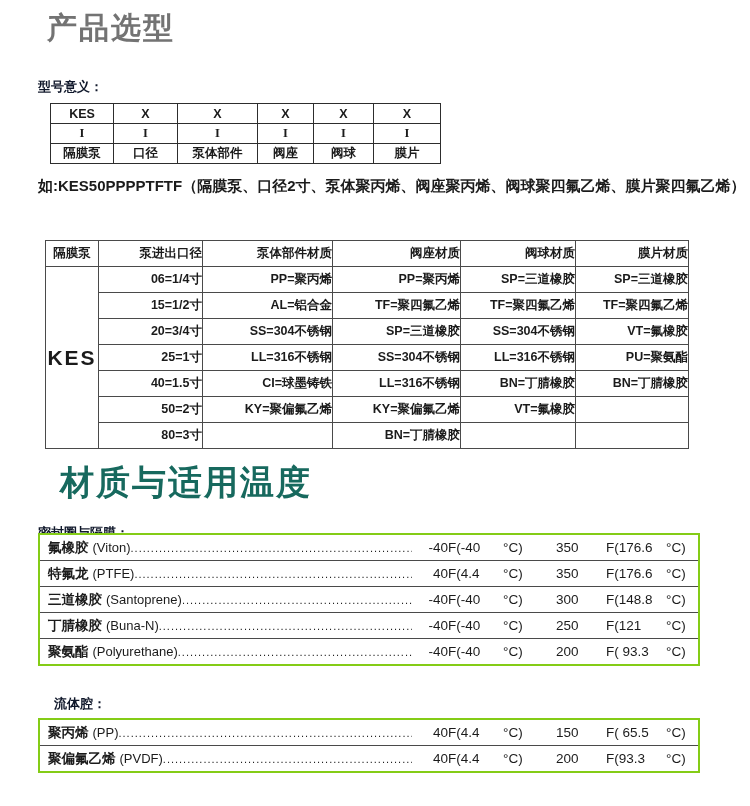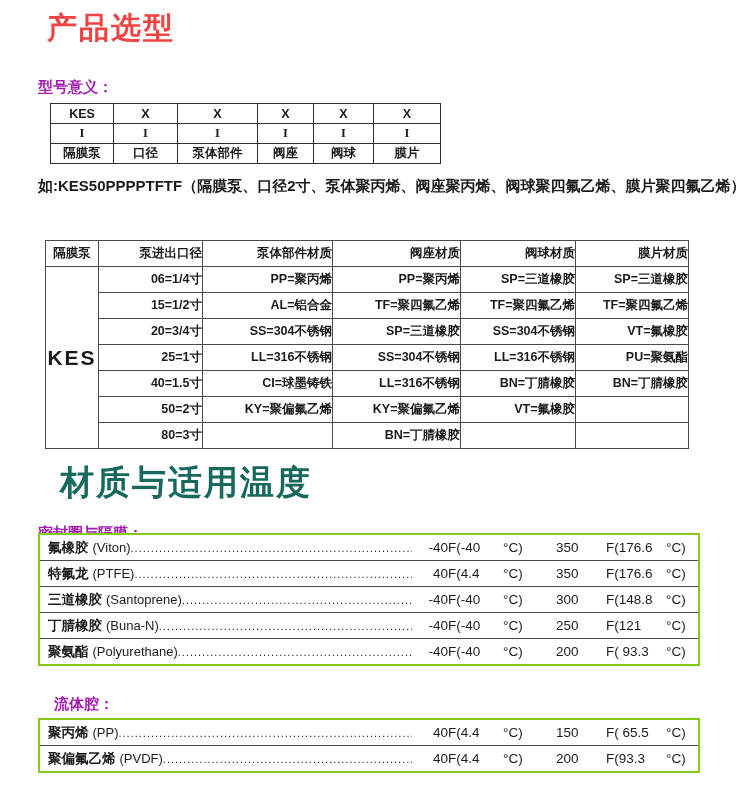--- a/index.html
+++ b/index.html
@@ -4,29 +4,29 @@
 <style>
   html,body{margin:0;padding:0;background:#ffffff;}
   body{
     width:750px;height:806px;position:relative;
     font-family:"Liberation Sans","DejaVu Sans",sans-serif;
     color:#1b1b1b;overflow:hidden;
   }
   
   .page-title{
     position:absolute;left:47px;top:8px;
-    font-size:30px;font-weight:700;color:#ef4444;letter-spacing:2px;
+    font-size:30px;font-weight:700;color:#737373;letter-spacing:2px;
   }
   .section-title{
     position:absolute;left:60px;top:460px;
     font-size:34px;font-weight:700;color:#17695e;letter-spacing:2px;
   }
   .sub-label{
     position:absolute;left:38px;
-    font-size:15px;font-weight:700;color:#a21caf;
+    font-size:13px;font-weight:700;color:#0f172a;
   }
   .model-label{top:78px;}
   .seal-label{top:524px;}
   .fluid-label{top:695px;margin-left:16px;}
 
   
   .model-table{
     position:absolute;left:50px;top:103px;
     border-collapse:collapse;table-layout:fixed;
   }

